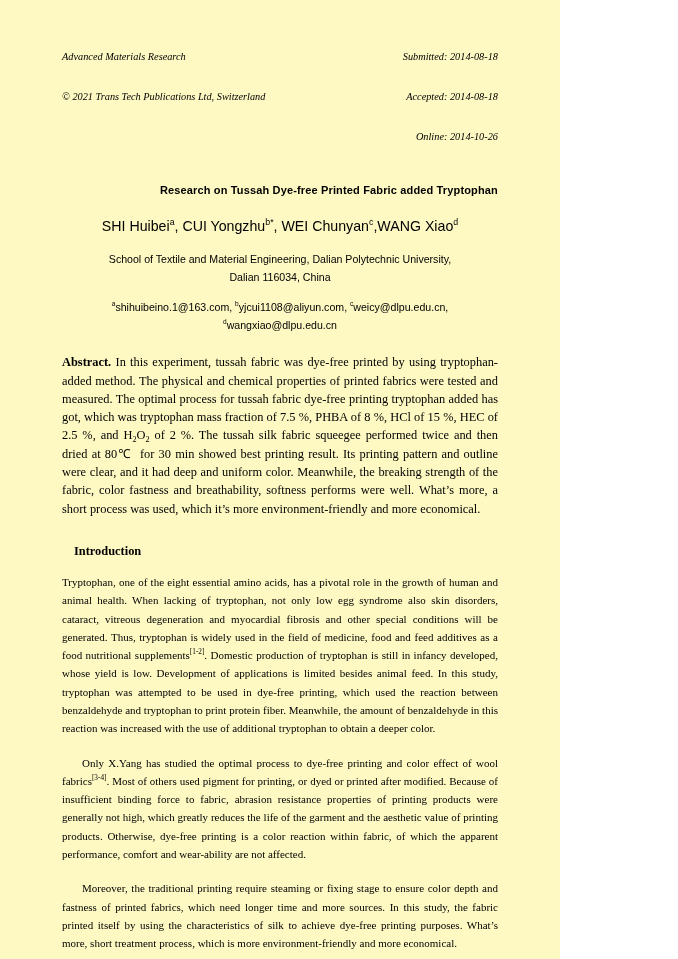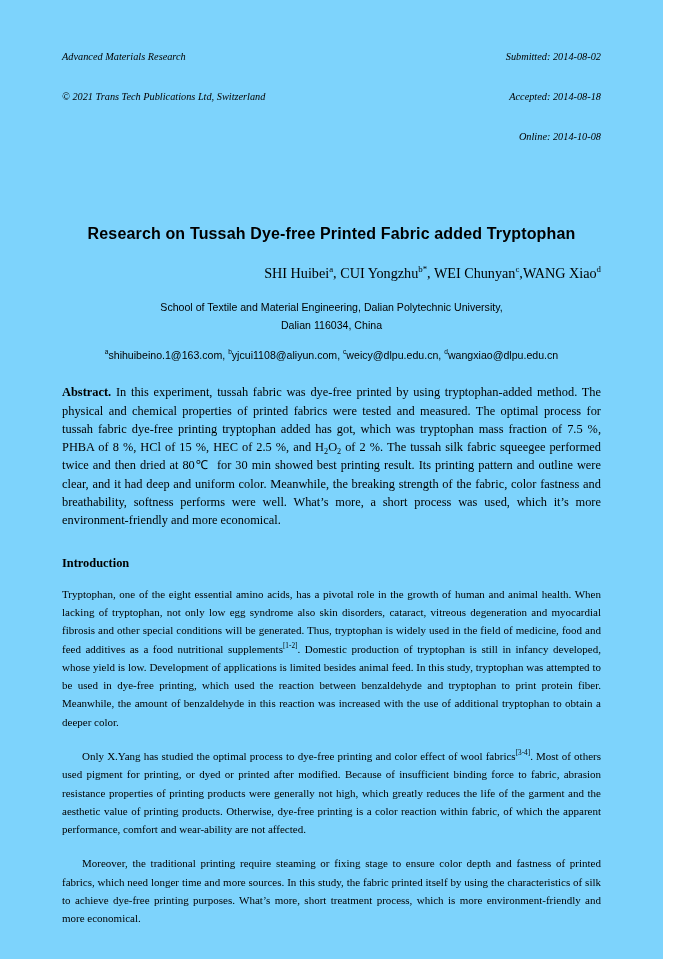--- a/index.html
+++ b/index.html
@@ -9,25 +9,25 @@
   }
   body {
     width: 678px;
     height: 959px;
     overflow: hidden;
     font-family: "Liberation Serif", serif;
     color: #000000;
   }
   .page {
     position: relative;
-    width: 663px;
+    width: 560px;
     height: 959px;
     box-sizing: border-box;
     padding: 24px 62px 0 62px;
-    background: #7dd3fc;
+    background: #fef9c3;
   }
 
   
   .journal-header {
     display: flex;
     justify-content: space-between;
     align-items: flex-start;
     font-family: "Liberation Serif", serif;
     font-style: italic;
     font-size: 10.3px;
@@ -40,31 +40,31 @@
   }
   .journal-header .right {
     text-align: right;
   }
   .hdr-line { display: block; }
 
   
   .paper-title {
     font-family: "Liberation Sans", sans-serif;
     font-weight: bold;
-    font-size: 16px;
-    text-align: center;
-    margin: 56px 0 0 0;
+    font-size: 11px;
+    text-align: right;
+    margin: 15px 0 0 0;
     letter-spacing: 0.15px;
   }
 
   
   .authors {
-    font-family: Liberation Serif, serif;
+    font-family: Liberation Sans, sans-serif;
     font-size: 14.2px;
-    text-align: right;
+    text-align: center;
     margin: 22px 0 0 0;
   }
   .authors sup,
   .affil sup,
   .emails sup {
     font-size: 0.62em;
     vertical-align: super;
     line-height: 0;
   }
 
@@ -104,21 +104,21 @@
     text-justify: inter-word;
     margin: 19px 0 4px 0;
   }
   .abstract .ab-label { font-weight: bold; }
 
   
   .section-head {
     font-family: "Liberation Serif", serif;
     font-weight: bold;
     font-size: 12.4px;
-    margin: 26px 0 0 0;
+    margin: 26px 0 0 12px;
   }
   .body-p {
     font-family: "Liberation Serif", serif;
     font-size: 11px;
     line-height: 18.3px;
     text-align: justify;
     text-justify: inter-word;
     margin: 14px 0 0 0;
   }
   .body-p.indent { text-indent: 20px; margin-top: 16px; }
@@ -137,23 +137,23 @@
 <body>
 
 <div class="page">
 
   <div class="journal-header">
     <div class="left">
       <span class="hdr-line">Advanced Materials Research</span>
       <span class="hdr-line">© 2021 Trans Tech Publications Ltd, Switzerland</span>
     </div>
     <div class="right">
-      <span class="hdr-line">Submitted: 2014-08-02</span>
+      <span class="hdr-line">Submitted: 2014-08-18</span>
       <span class="hdr-line">Accepted: 2014-08-18</span>
-      <span class="hdr-line">Online: 2014-10-08</span>
+      <span class="hdr-line">Online: 2014-10-26</span>
     </div>
   </div>
 
   <h1 class="paper-title">Research on Tussah Dye-free Printed Fabric added Tryptophan</h1>
 
   <div class="authors">SHI Huibei<sup>a</sup>, CUI Yongzhu<sup>b*</sup>, WEI Chunyan<sup>c</sup>,WANG Xiao<sup>d</sup></div>
 
   <div class="affil">
     <span class="hdr-line">School of Textile and Material Engineering, Dalian Polytechnic University,</span>
     <span class="hdr-line">Dalian 116034, China</span>

